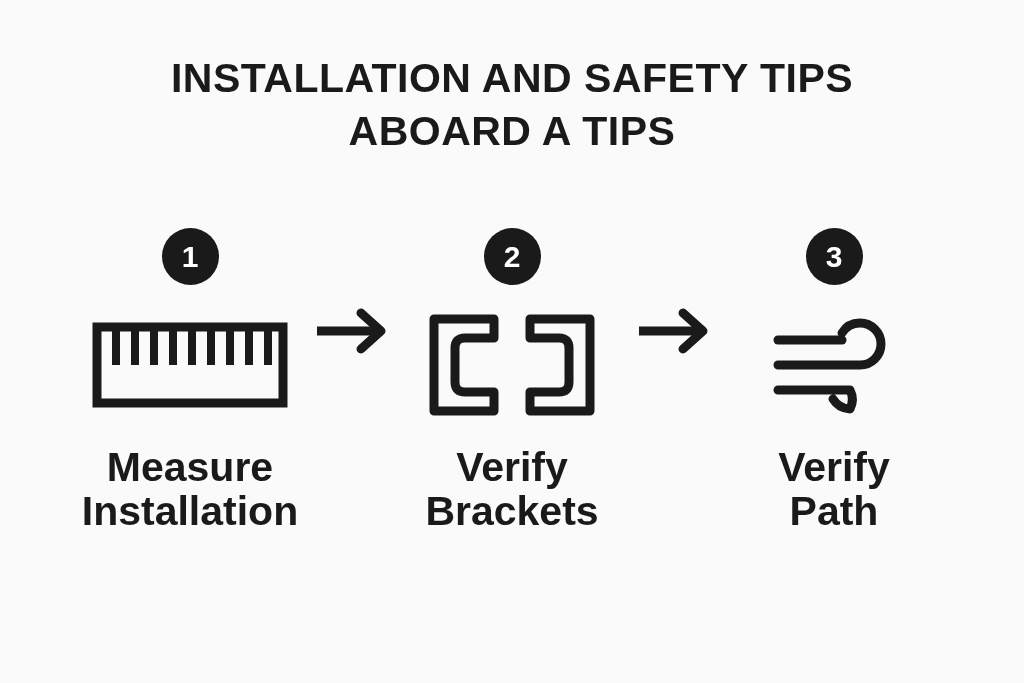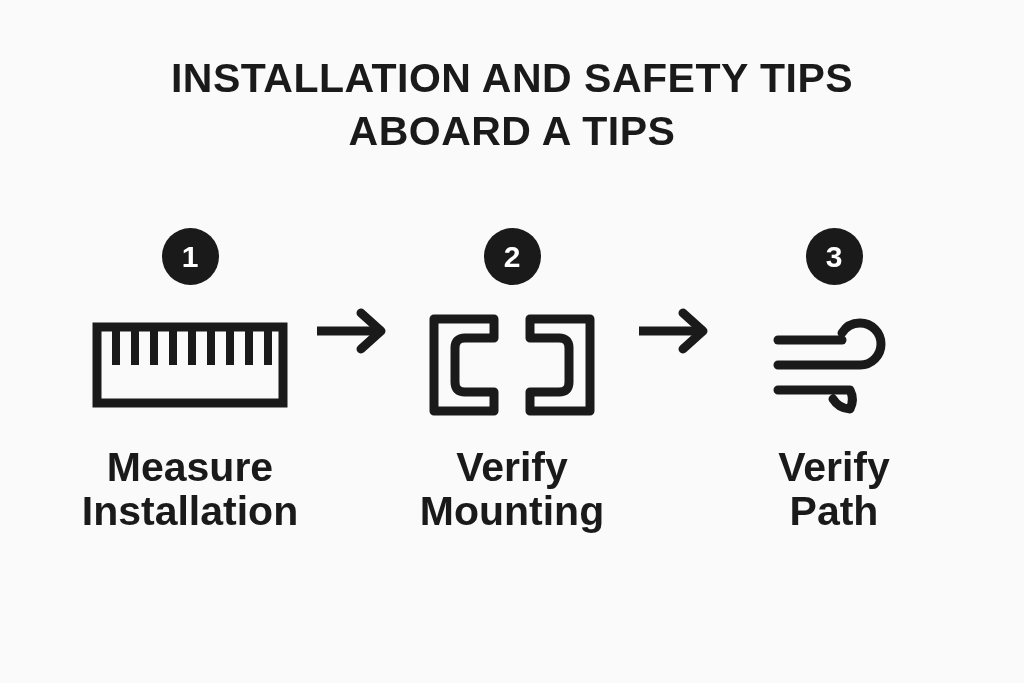--- a/index.html
+++ b/index.html
@@ -150,21 +150,21 @@
 
           <path d="M 71 6 L 11 6 L 11 98 L 71 98 L 71 79 L 42 79
                    Q 32 79 32 69 L 32 35 Q 32 25 42 25 L 71 25 Z" fill="none" stroke="#1A1A1A" stroke-width="9" stroke-linejoin="round"></path>
 
           <path d="M 107 6 L 167 6 L 167 98 L 107 98 L 107 79 L 136 79
                    Q 146 79 146 69 L 146 35 Q 146 25 136 25 L 107 25 Z" fill="none" stroke="#1A1A1A" stroke-width="9" stroke-linejoin="round"></path>
         </svg>
       </div>
       <div class="step-label">
         <div>Verify</div>
-        <div>Mounting</div>
+        <div>Brackets</div>
       </div>
     </div>
 
     <div class="arrow-cell">
       <svg width="76" height="46" viewBox="0 0 76 46">
         <line x1="4" y1="23" x2="62" y2="23" stroke="#1A1A1A" stroke-width="9" stroke-linecap="butt"></line>
         <polyline points="48,5 68,23 48,41" fill="none" stroke="#1A1A1A" stroke-width="9" stroke-linecap="round" stroke-linejoin="round"></polyline>
       </svg>
     </div>
 

